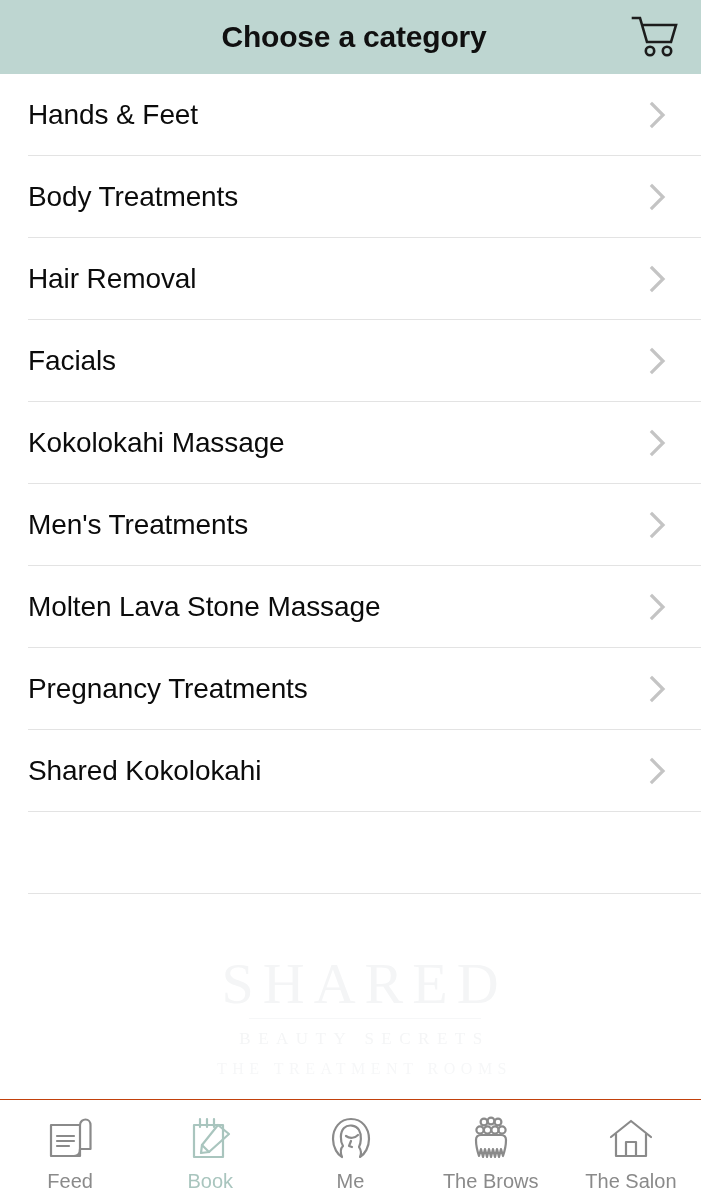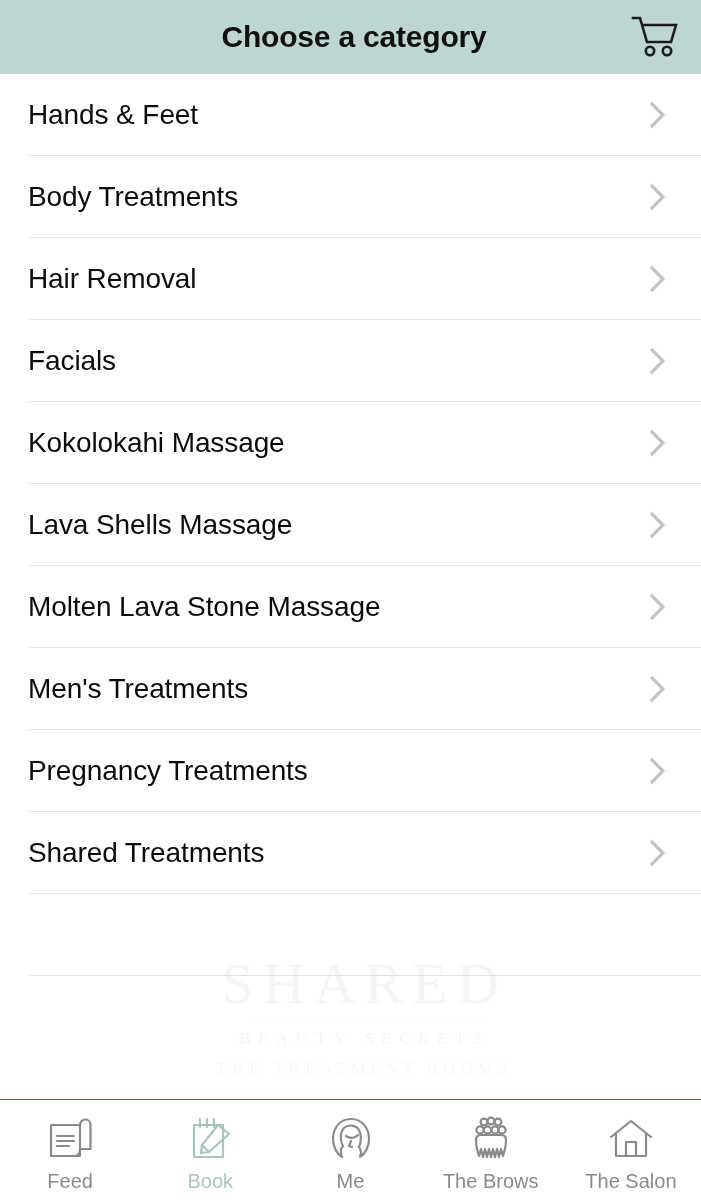--- a/index.html
+++ b/index.html
@@ -250,57 +250,48 @@
         <div class="row">
           <div class="row-label">Kokolokahi Massage</div>
           <div class="row-chevron">
             <svg width="20" height="30" viewBox="0 0 20 30">
               <path d="M4 4 L15 15 L4 26" fill="none" stroke="#c4c4c4" stroke-width="3.2" stroke-linecap="square" stroke-linejoin="miter"></path>
             </svg>
           </div>
           <div class="row-divider"></div>
         </div>
         <div class="row">
-          <div class="row-label">Lava Shells Massage</div>
+          <div class="row-label">Men's Treatments</div>
           <div class="row-chevron">
             <svg width="20" height="30" viewBox="0 0 20 30">
               <path d="M4 4 L15 15 L4 26" fill="none" stroke="#c4c4c4" stroke-width="3.2" stroke-linecap="square" stroke-linejoin="miter"></path>
             </svg>
           </div>
           <div class="row-divider"></div>
         </div>
         <div class="row">
           <div class="row-label">Molten Lava Stone Massage</div>
           <div class="row-chevron">
             <svg width="20" height="30" viewBox="0 0 20 30">
               <path d="M4 4 L15 15 L4 26" fill="none" stroke="#c4c4c4" stroke-width="3.2" stroke-linecap="square" stroke-linejoin="miter"></path>
             </svg>
           </div>
           <div class="row-divider"></div>
         </div>
         <div class="row">
-          <div class="row-label">Men's Treatments</div>
-          <div class="row-chevron">
-            <svg width="20" height="30" viewBox="0 0 20 30">
-              <path d="M4 4 L15 15 L4 26" fill="none" stroke="#c4c4c4" stroke-width="3.2" stroke-linecap="square" stroke-linejoin="miter"></path>
-            </svg>
-          </div>
-          <div class="row-divider"></div>
-        </div>
-        <div class="row">
           <div class="row-label">Pregnancy Treatments</div>
           <div class="row-chevron">
             <svg width="20" height="30" viewBox="0 0 20 30">
               <path d="M4 4 L15 15 L4 26" fill="none" stroke="#c4c4c4" stroke-width="3.2" stroke-linecap="square" stroke-linejoin="miter"></path>
             </svg>
           </div>
           <div class="row-divider"></div>
         </div>
         <div class="row">
-          <div class="row-label">Shared Treatments</div>
+          <div class="row-label">Shared Kokolokahi</div>
           <div class="row-chevron">
             <svg width="20" height="30" viewBox="0 0 20 30">
               <path d="M4 4 L15 15 L4 26" fill="none" stroke="#c4c4c4" stroke-width="3.2" stroke-linecap="square" stroke-linejoin="miter"></path>
             </svg>
           </div>
           <div class="row-divider"></div>
         </div>
       </div>
 
     <div class="tail-divider">

